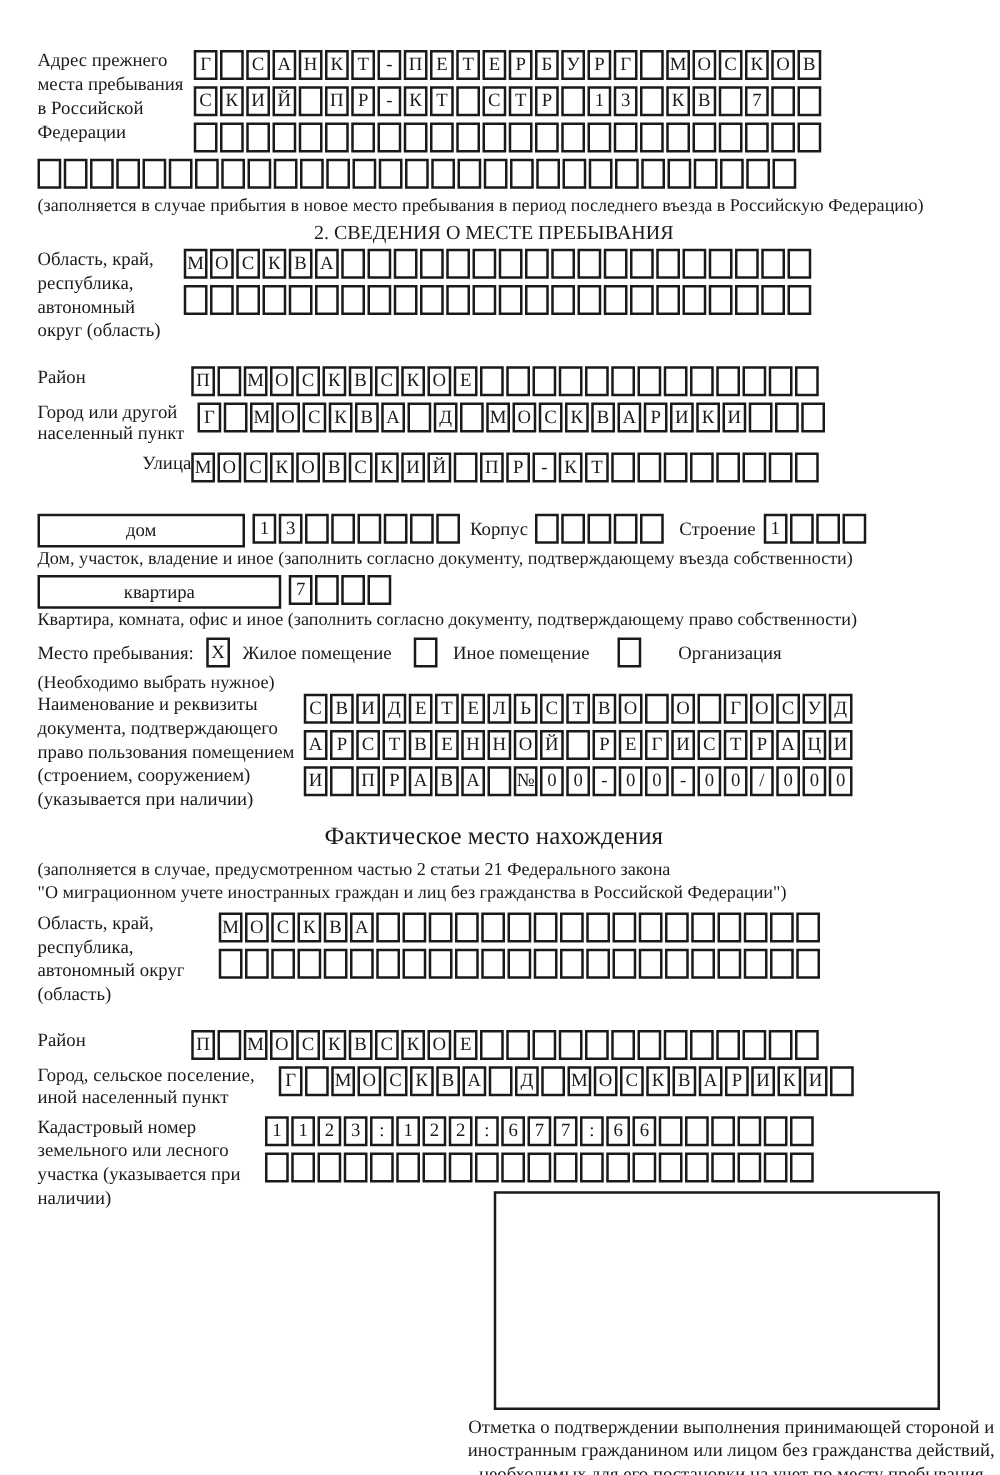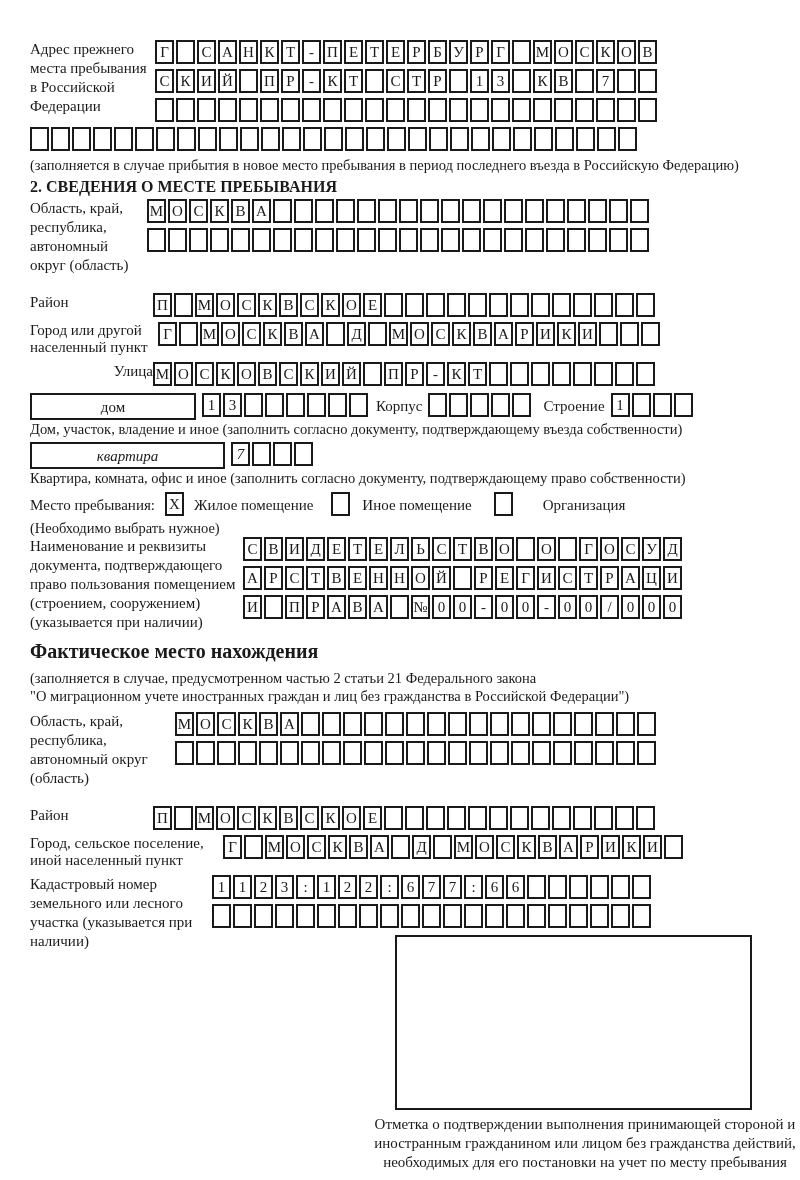--- a/index.html
+++ b/index.html
@@ -25,21 +25,21 @@
   }
   .wide-box {
     display:inline-block; height:27px; border:2px solid #1a1a1a;
     text-align:center; line-height:24px; font-size:15px; vertical-align:top;
   }
   .inline-label { font-size:15px; line-height:27px; vertical-align:top; display:inline-block; }
 
   .note-center { font-size:14.5px; line-height:18px; }
   .note-left { font-size:14.5px; line-height:18px; }
 
-  .sec-title { text-align:left; font-weight:bold; font-size:16px; }
+  .sec-title { text-align:center; font-weight:normal; font-size:16px; }
 
   
   .w-prev { flex:0 0 125px; }
   .w-region { flex:0 0 117px; }
   .w-district { flex:0 0 123px; }
   .w-city { flex:0 0 128px; }
   .w-street { flex:0 0 123px;text-align:right; }
   .w-doc { flex:0 0 213px; }
   .w-region2 { flex:0 0 145px; }
   .w-city2 { flex:0 0 193px; }
@@ -86,26 +86,26 @@
   </div>
   <div class="field">
     <div class="flabel w-city" style="line-height:17px;">Город или другой населенный пункт</div>
     <div class="cells-row"><span class="cell">Г</span><span class="cell"></span><span class="cell">М</span><span class="cell">О</span><span class="cell">С</span><span class="cell">К</span><span class="cell">В</span><span class="cell">А</span><span class="cell"></span><span class="cell">Д</span><span class="cell"></span><span class="cell">М</span><span class="cell">О</span><span class="cell">С</span><span class="cell">К</span><span class="cell">В</span><span class="cell">А</span><span class="cell">Р</span><span class="cell">И</span><span class="cell">К</span><span class="cell">И</span><span class="cell"></span><span class="cell"></span><span class="cell"></span></div>
   </div>
   <div class="field" style="margin-top:6px;">
     <div class="flabel w-street">Улица</div>
     <div class="cells-row"><span class="cell">М</span><span class="cell">О</span><span class="cell">С</span><span class="cell">К</span><span class="cell">О</span><span class="cell">В</span><span class="cell">С</span><span class="cell">К</span><span class="cell">И</span><span class="cell">Й</span><span class="cell"></span><span class="cell">П</span><span class="cell">Р</span><span class="cell">-</span><span class="cell">К</span><span class="cell">Т</span><span class="cell"></span><span class="cell"></span><span class="cell"></span><span class="cell"></span><span class="cell"></span><span class="cell"></span><span class="cell"></span><span class="cell"></span></div>
   </div>
 
-  <div style="margin-top:2px; white-space:nowrap;">
+  <div style="margin-top:20px; white-space:nowrap;">
     <span class="wide-box" style="width:166px;">дом</span><span style="display:inline-block; width:6px;"></span><span><span class="cell">1</span><span class="cell">3</span><span class="cell"></span><span class="cell"></span><span class="cell"></span><span class="cell"></span><span class="cell"></span><span class="cell"></span></span><span class="inline-label" style="margin:0 6px 0 6px;">Корпус</span><span><span class="cell"></span><span class="cell"></span><span class="cell"></span><span class="cell"></span><span class="cell"></span></span><span class="inline-label" style="margin:0 6px 0 10px;">Строение</span><span><span class="cell">1</span><span class="cell"></span><span class="cell"></span><span class="cell"></span></span>
   </div>
   <div class="note-left">Дом, участок, владение и иное (заполнить согласно документу, подтверждающему въезда собственности)</div>
 
-  <div style="margin-top:4px; white-space:nowrap;font-style:italic;">
+  <div style="margin-top:4px; white-space:nowrap;">
     <span class="wide-box" style="width:195px;">квартира</span><span style="display:inline-block; width:6px;"></span><span><span class="cell">7</span><span class="cell"></span><span class="cell"></span><span class="cell"></span></span>
   </div>
   <div class="note-left">Квартира, комната, офис и иное (заполнить согласно документу, подтверждающему право собственности)</div>
 
   <div style="margin-top:5px; white-space:nowrap;">
     <span class="inline-label">Место пребывания:</span><span style="display:inline-block; width:10px;"></span><span><span class="cell">X</span></span><span class="inline-label" style="margin:0 18px 0 8px;">Жилое помещение</span><span><span class="cell"></span></span><span class="inline-label" style="margin:0 22px 0 10px;">Иное помещение</span><span><span class="cell"></span></span><span class="inline-label" style="margin-left:28px;">Организация</span>
   </div>
   <div class="note-center" style="width:700px;">(Необходимо выбрать нужное)</div>
 
   <div class="field" style="margin-top:0;">

